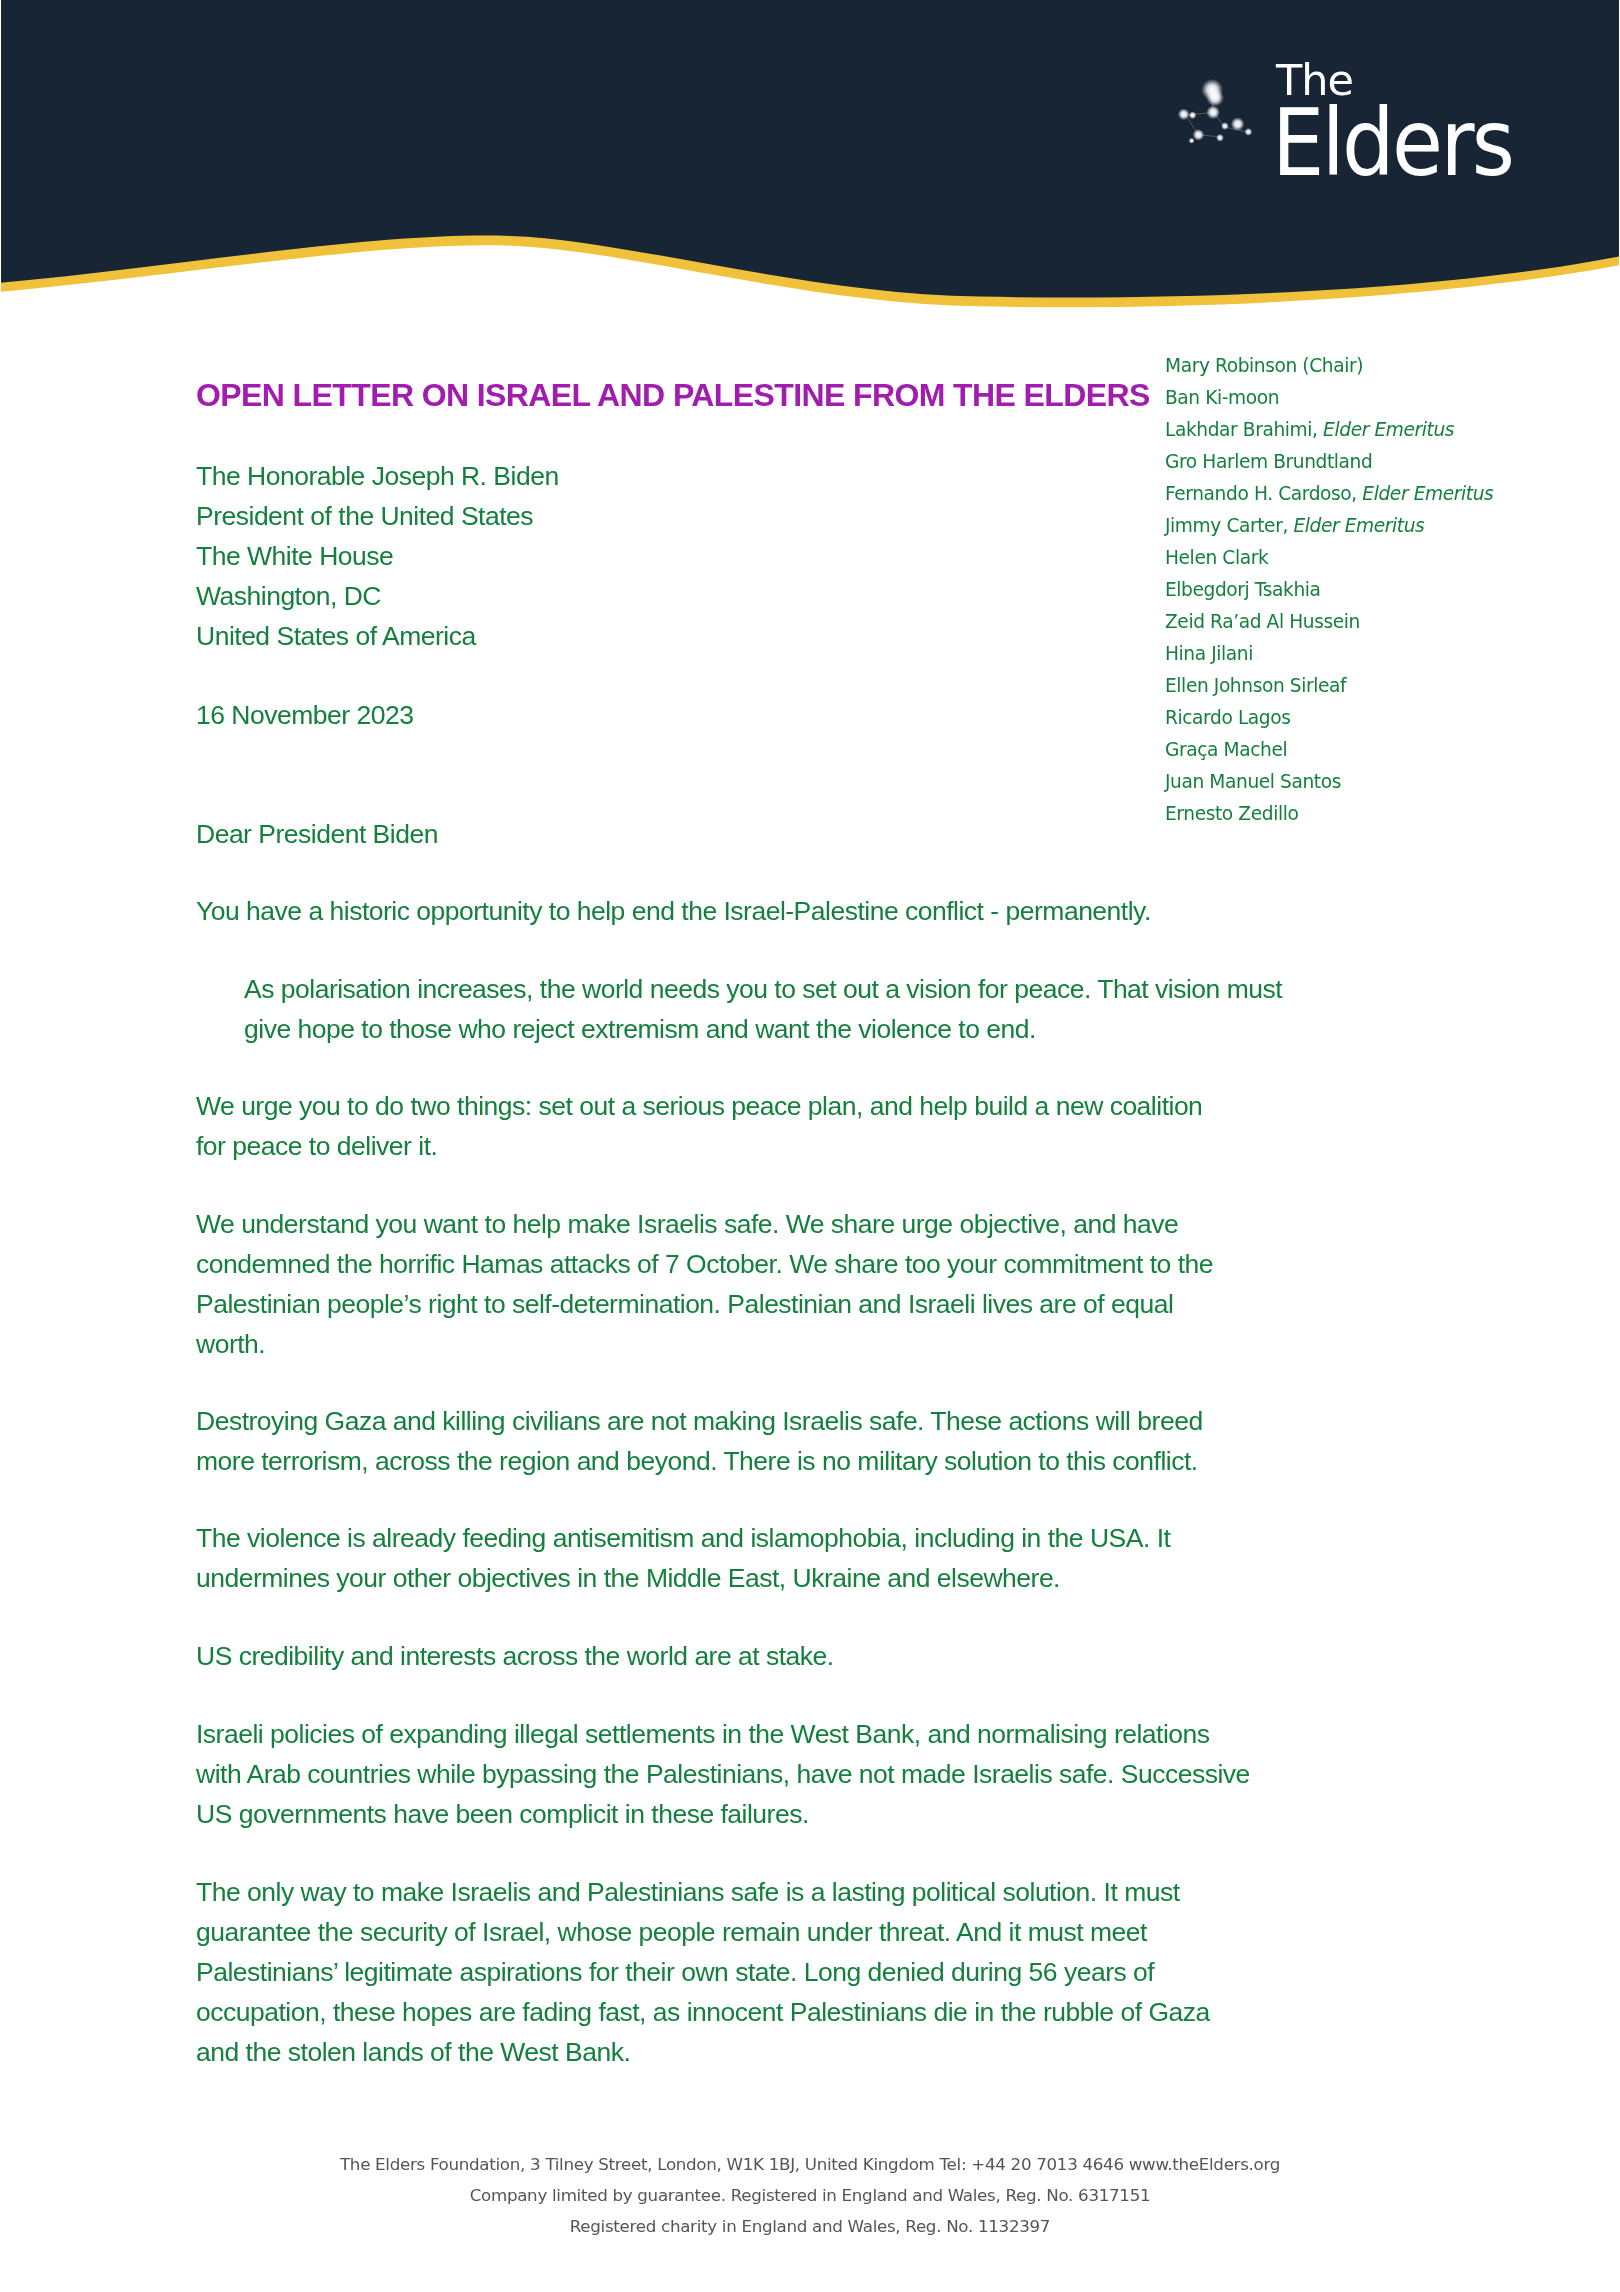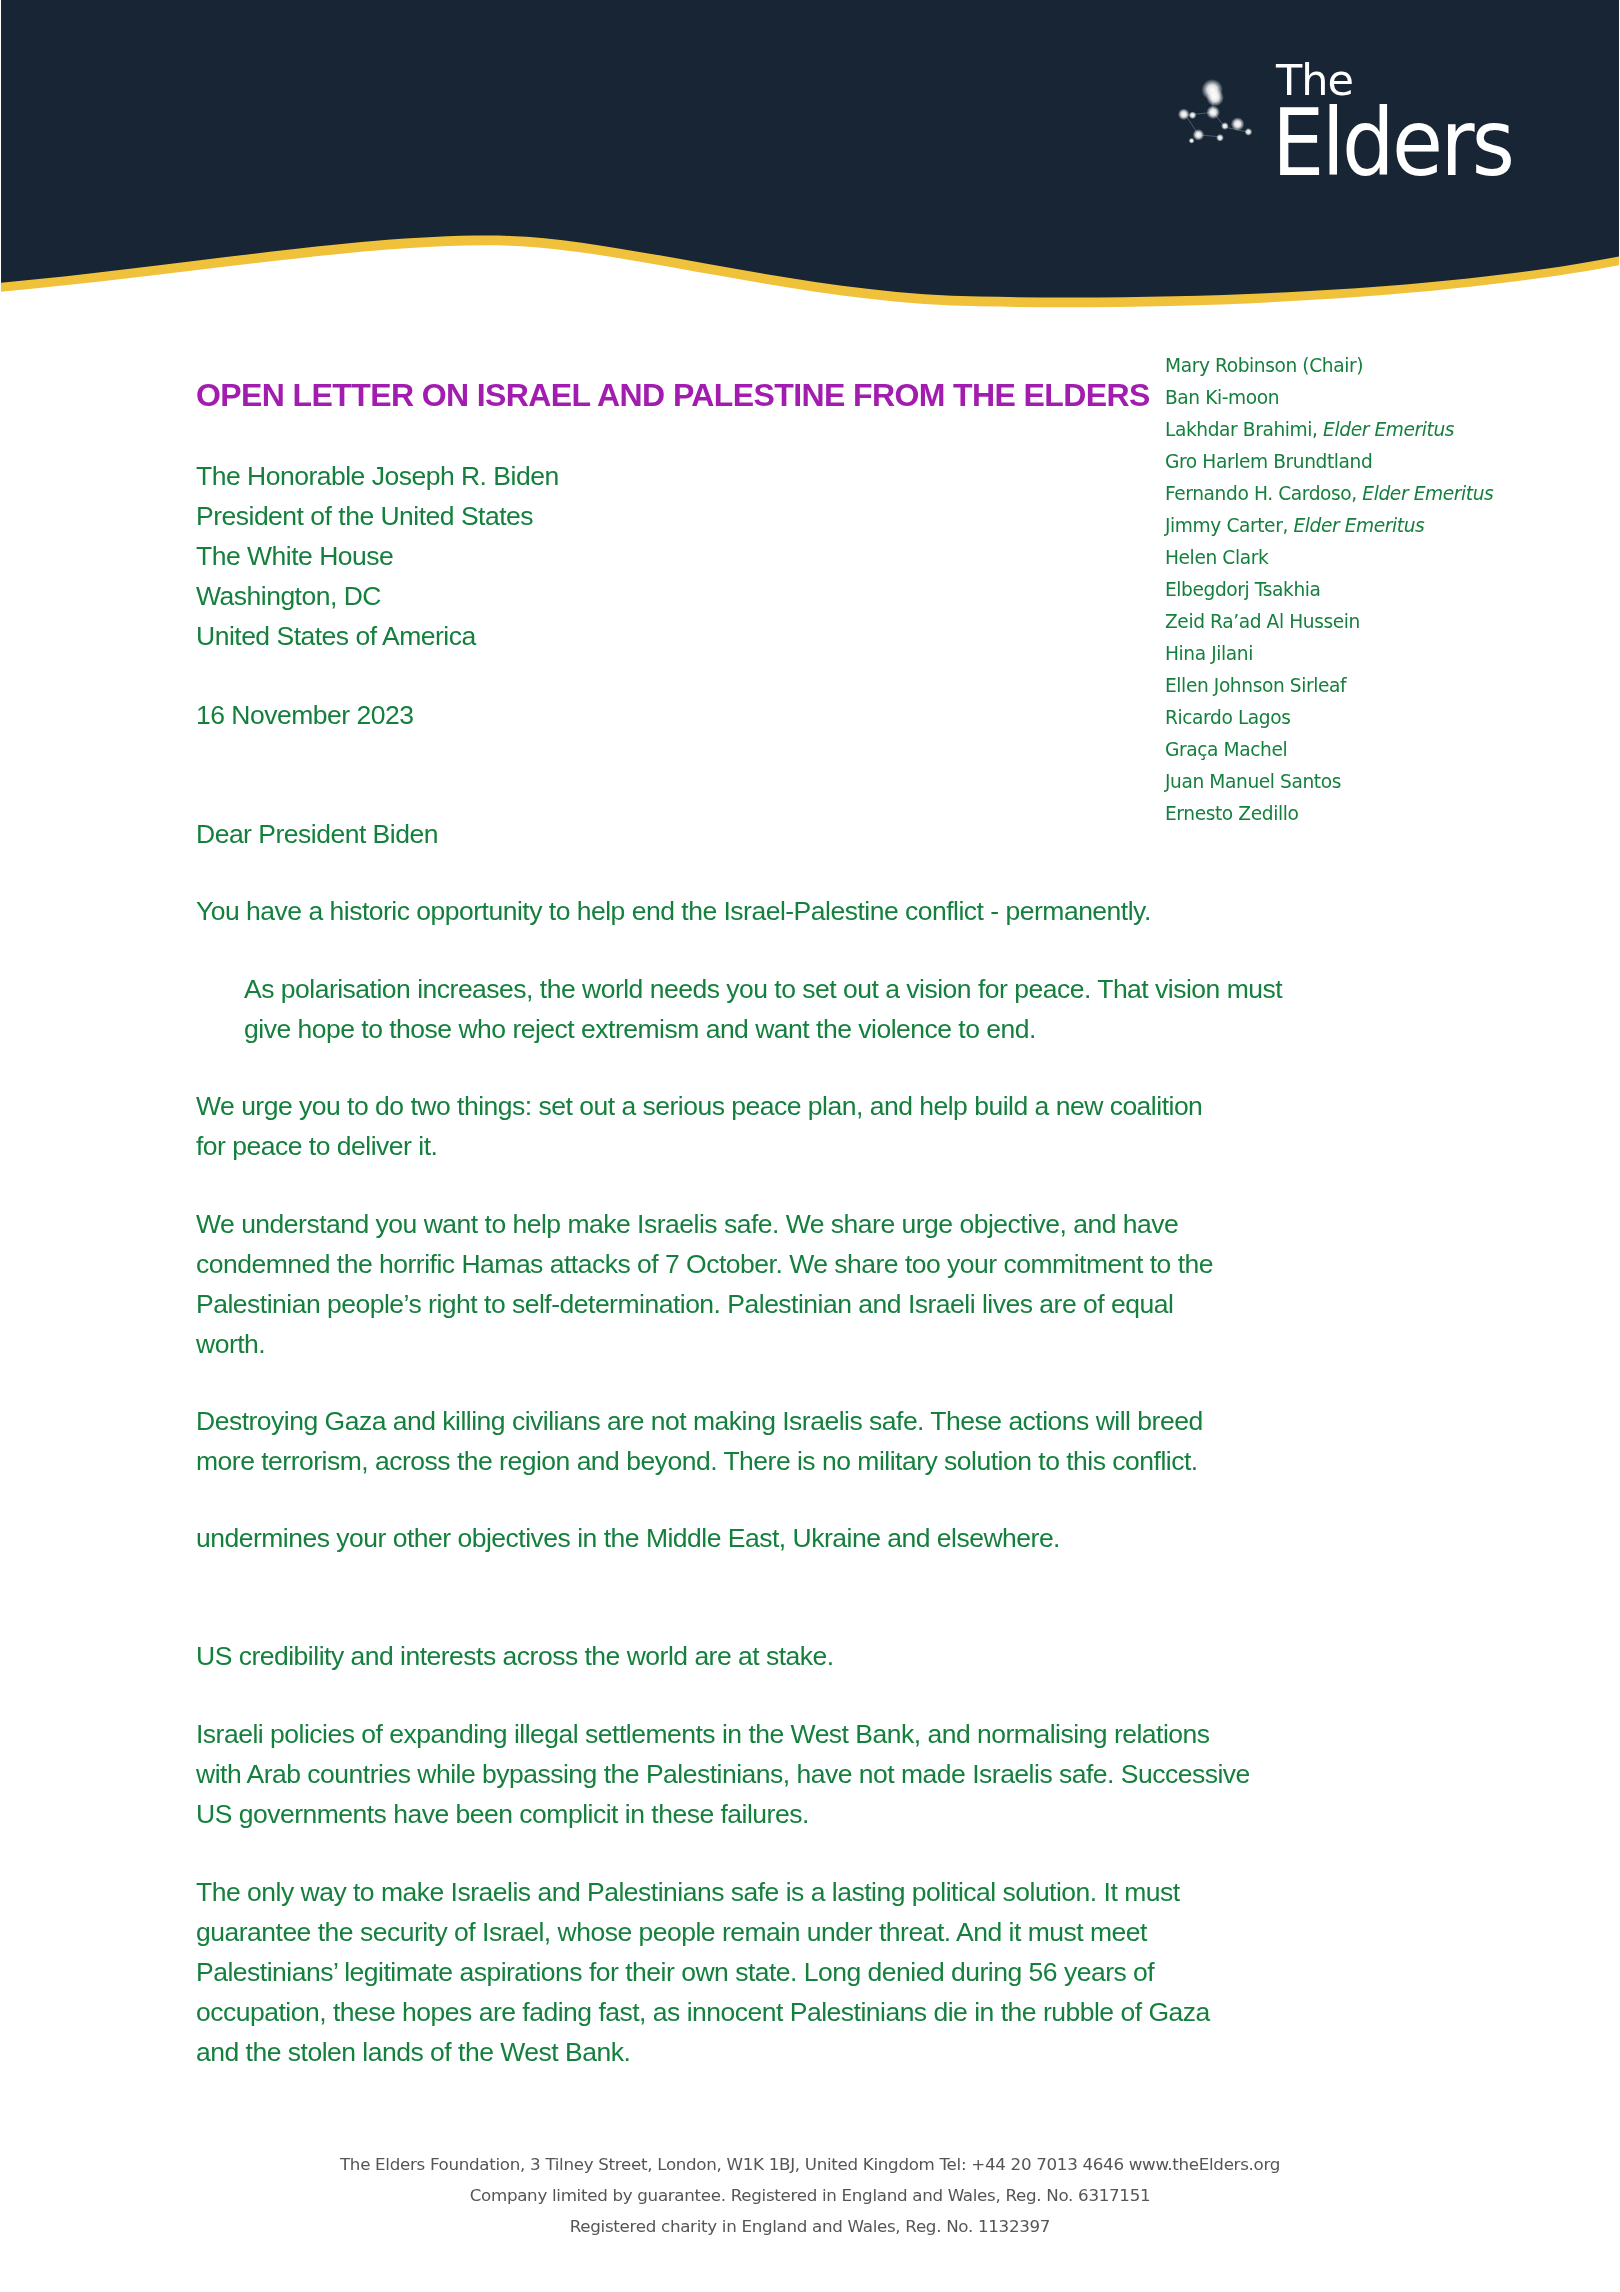--- a/index.html
+++ b/index.html
@@ -124,20 +124,21 @@
   <span class="line">We understand you want to help make Israelis safe. We share urge objective, and have</span>
   <span class="line">condemned the horrific Hamas attacks of 7 October. We share too your commitment to the</span>
   <span class="line">Palestinian people’s right to self-determination. Palestinian and Israeli lives are of equal</span>
   <span class="line">worth.</span>
 </div>
 <div class="para" style="top:1401px;">
   <span class="line">Destroying Gaza and killing civilians are not making Israelis safe. These actions will breed</span>
   <span class="line">more terrorism, across the region and beyond. There is no military solution to this conflict.</span>
 </div>
 <div class="para" style="top:1518px;">
+  <span class="line">The violence is already feeding antisemitism and islamophobia, including in the USA. It</span>
   <span class="line">undermines your other objectives in the Middle East, Ukraine and elsewhere.</span>
 </div>
 <div class="para" style="top:1636px;">
   <span class="line">US credibility and interests across the world are at stake.</span>
 </div>
 <div class="para" style="top:1714px;">
   <span class="line">Israeli policies of expanding illegal settlements in the West Bank, and normalising relations</span>
   <span class="line">with Arab countries while bypassing the Palestinians, have not made Israelis safe. Successive</span>
   <span class="line">US governments have been complicit in these failures.</span>
 </div>

